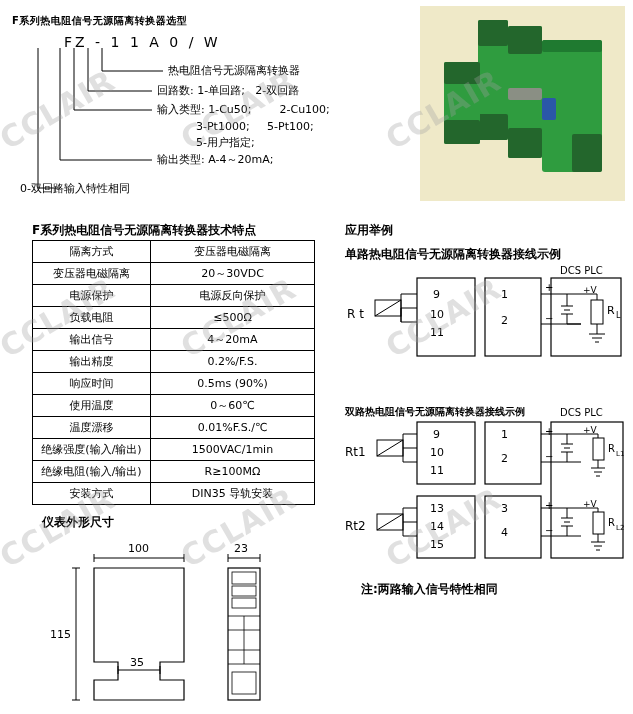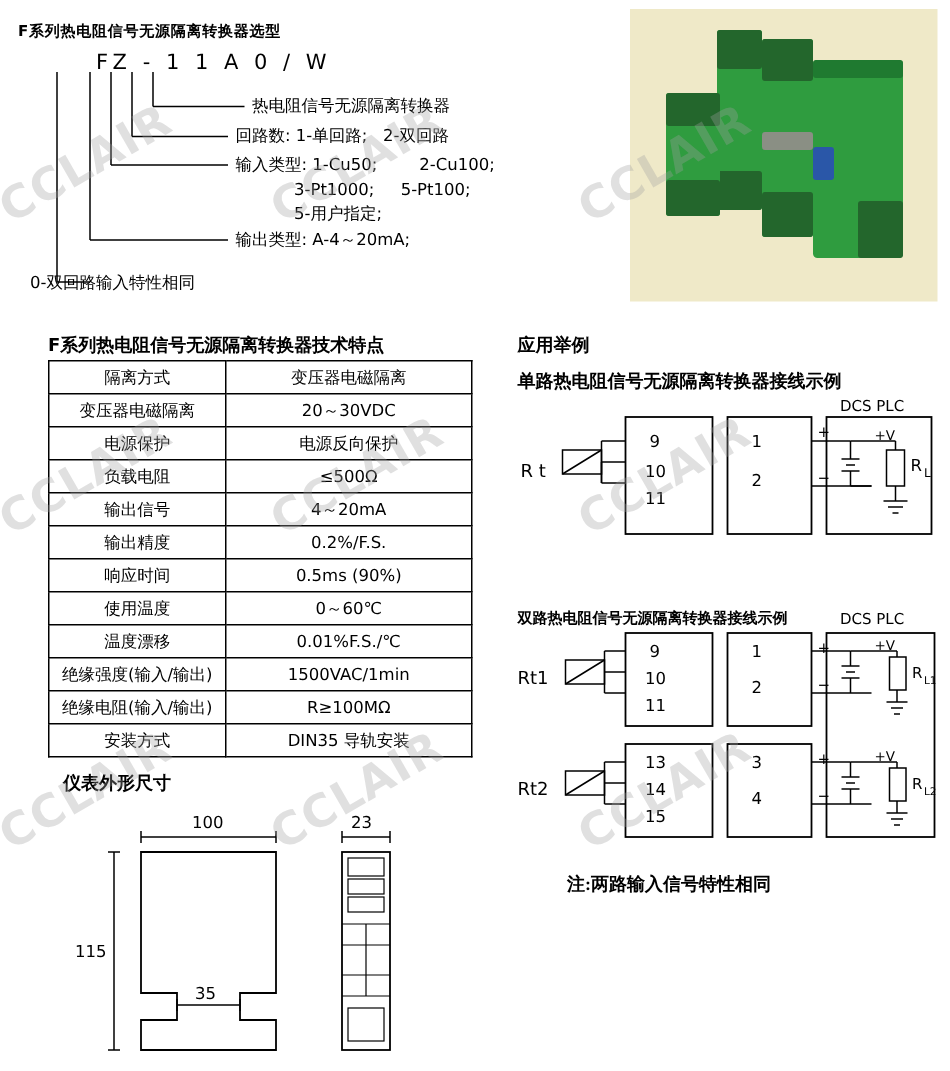--- a/index.html
+++ b/index.html
@@ -126,25 +126,24 @@
   .app-sub2 {
     position: absolute;
     left: 345px;
     top: 388px;
     font-size: 10px;
     font-weight: bold;
     margin-top: 17px;
   }
   .app-note {
     position: absolute;
-    left: 378px;
+    left: 361px;
     top: 581px;
     font-size: 12px;
     font-weight: bold;
-    font-family: Liberation Serif, serif;
   }
   .wire1 { position: absolute; left: 345px; top: 262px; width: 282px; height: 120px; }
   .wire2 { position: absolute; left: 345px; top: 404px; width: 282px; height: 172px; }
 
   
   .dim-title {
     position: absolute;
     left: 32px;
     top: 514px;
     font-size: 12px;

